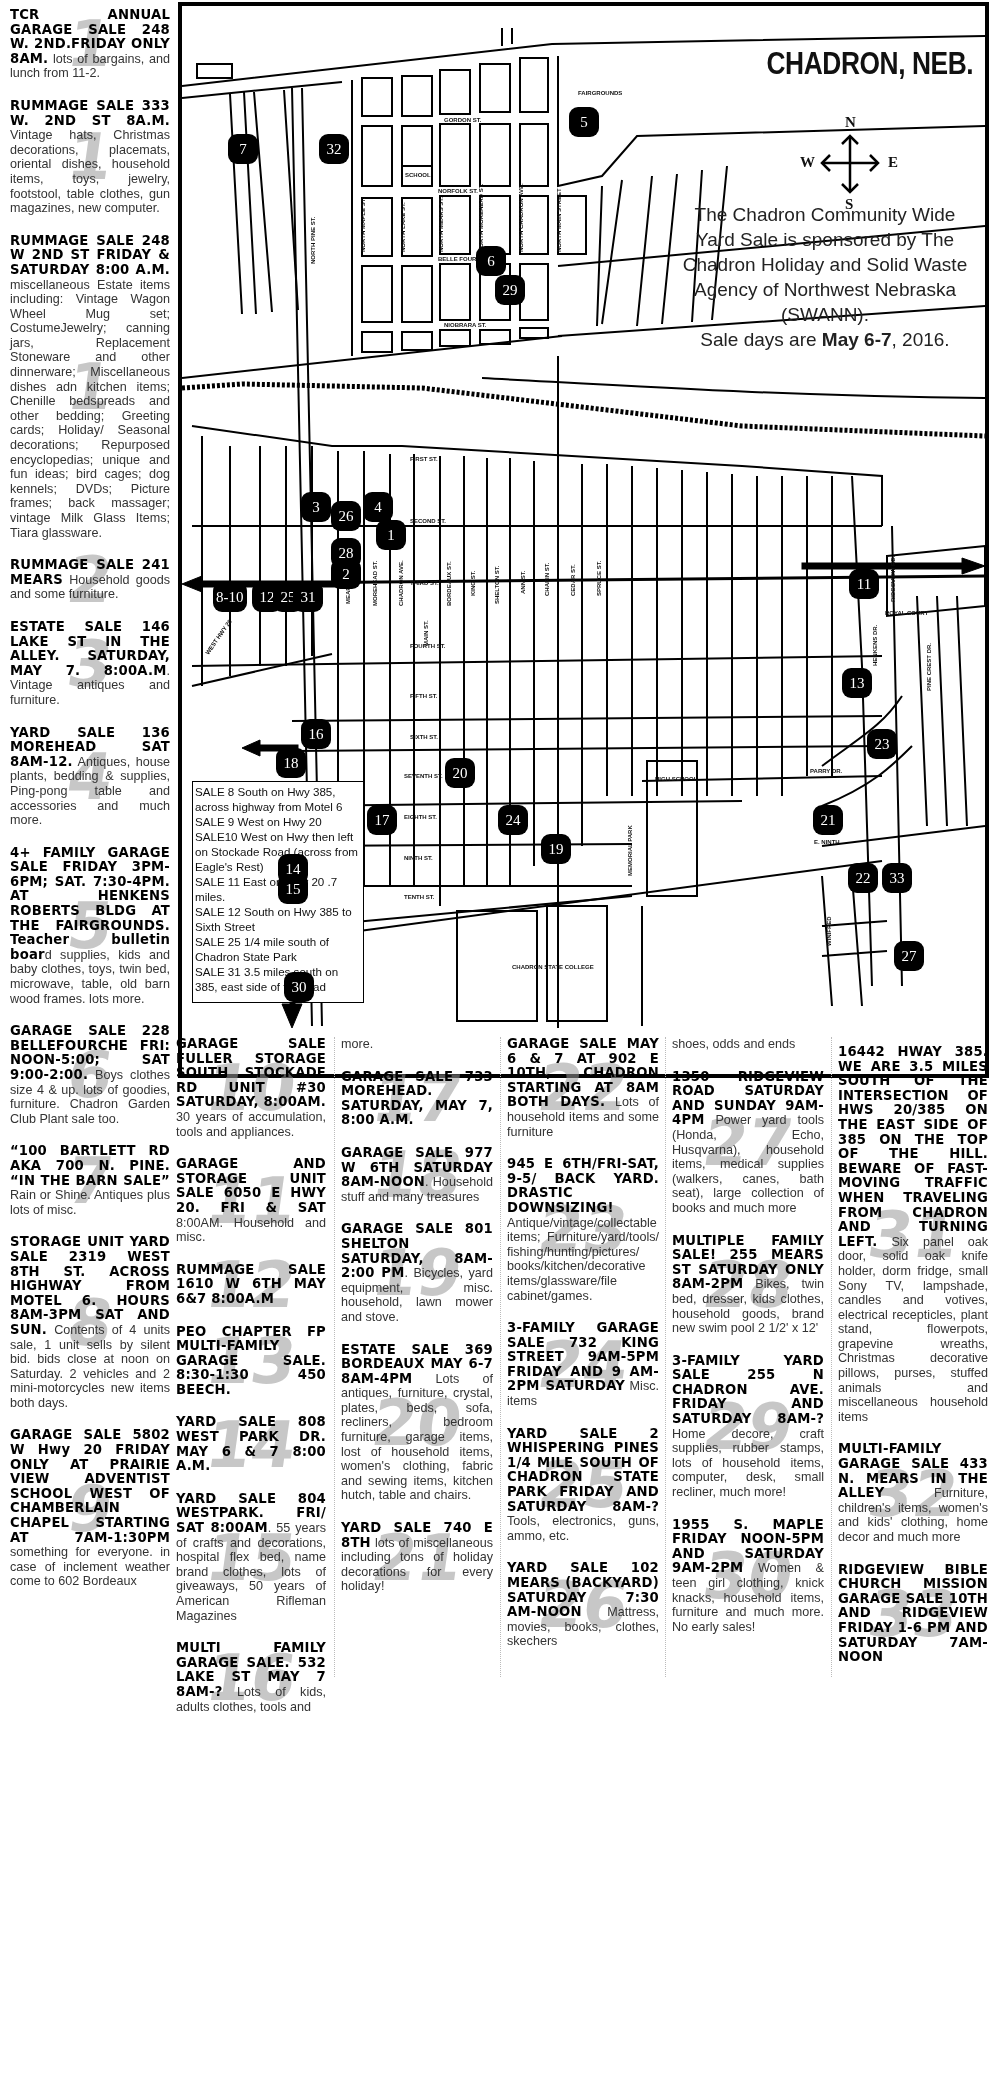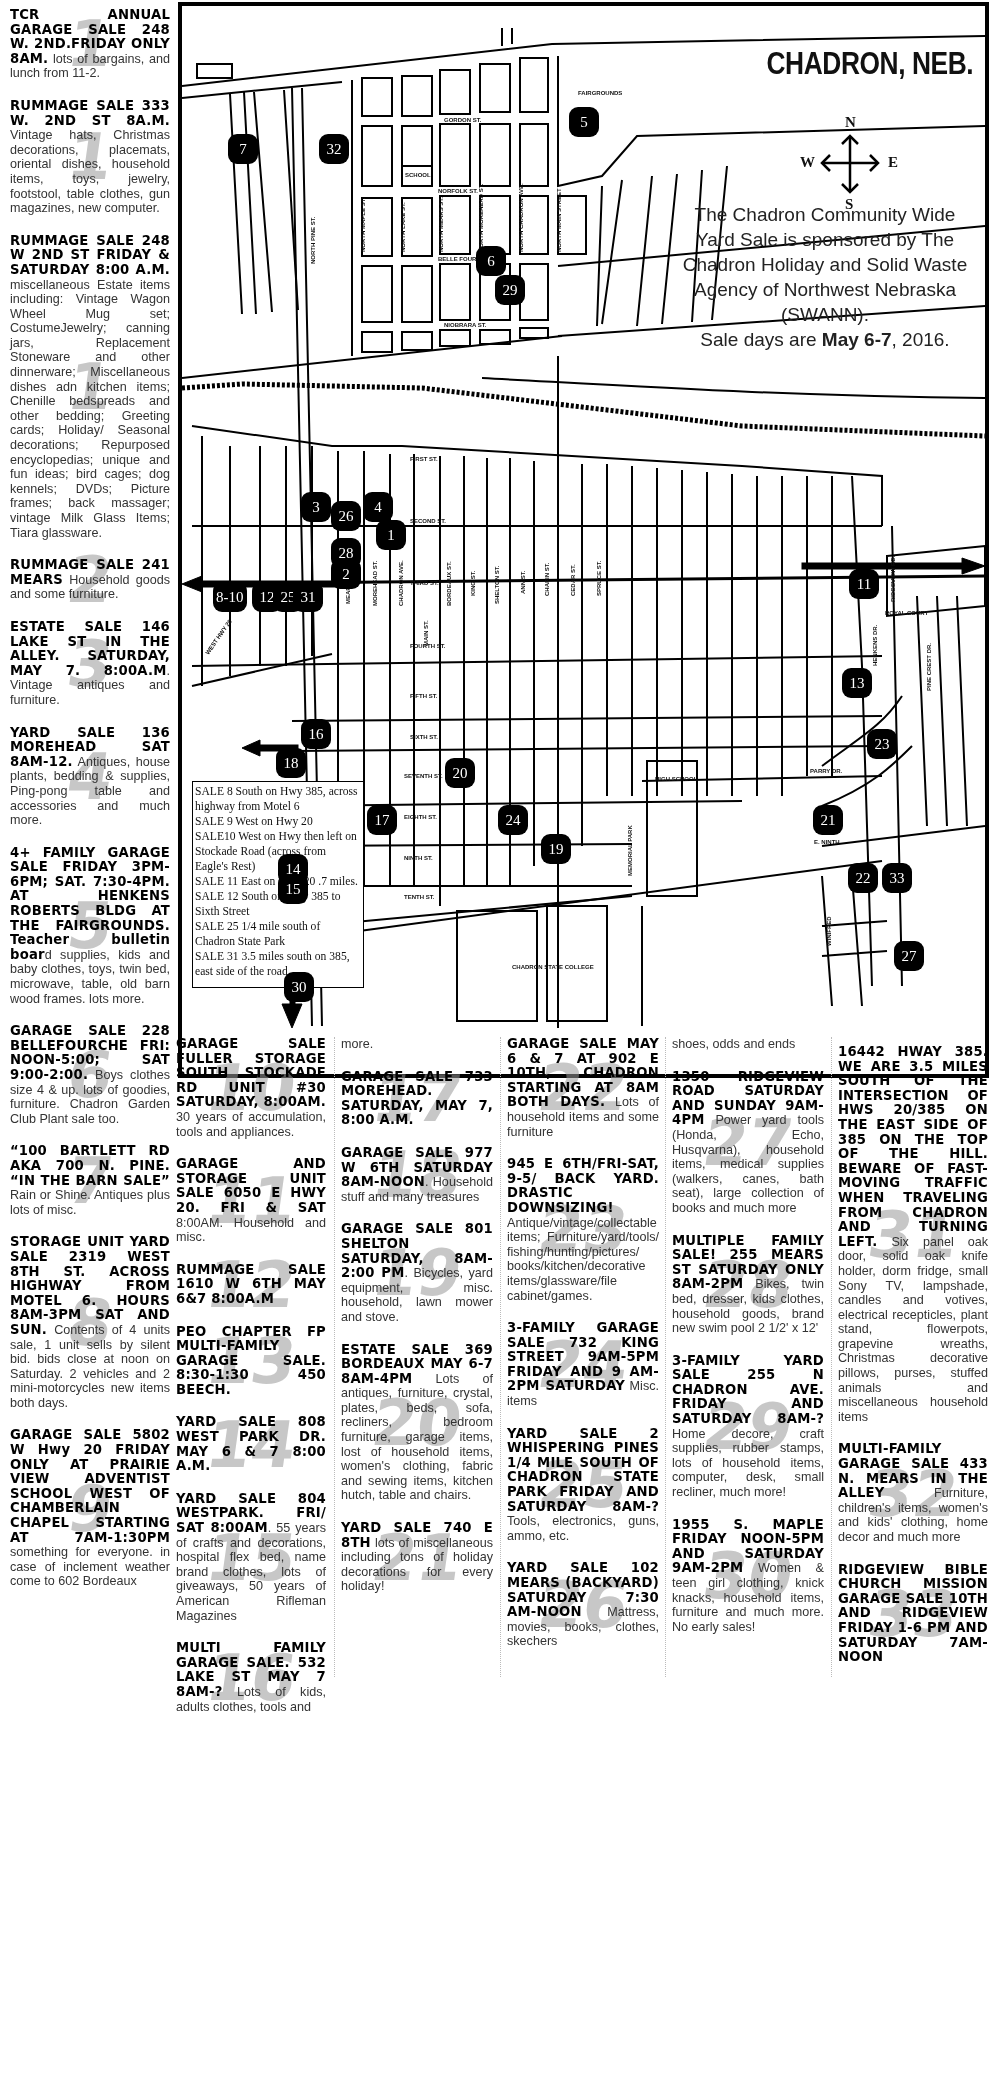--- a/index.html
+++ b/index.html
@@ -15,21 +15,21 @@
   #col3{left:341px;top:1037px;width:152px;}
   #col4{left:507px;top:1037px;width:152px;}
   #col5{left:672px;top:1037px;width:152px;}
   #col6{left:838px;top:1045px;width:150px;}
   .vsep{position:absolute;top:1037px;height:640px;width:1px;border-left:1px dotted #bbb;}
   #map{position:absolute;left:178px;top:2px;width:811px;height:1076px;border:4px solid #000;box-sizing:border-box;background:#fff;overflow:hidden;}
   #map svg{position:absolute;left:0;top:0;}
   .map-title{position:absolute;right:12px;top:40px;font-family:"Liberation Sans",sans-serif;font-weight:bold;font-size:31px;transform:scaleX(0.85);transform-origin:right;letter-spacing:-0.5px;}
   .sponsor{position:absolute;left:478px;top:196px;width:330px;text-align:center;font-family:Liberation Sans, sans-serif;font-size:19px;line-height:25px;color:#222;}
   .compass{position:absolute;left:618px;top:108px;width:100px;height:100px;font-family:"Liberation Serif",serif;font-weight:bold;font-size:15px;}
-  .dirbox{position:absolute;left:10px;top:775px;width:166px;border:1.5px solid #000;background:#fff;font-family:Liberation Serif, serif;font-size:11.6px;line-height:15px;padding:2px 2px 8px 2px;}
+  .dirbox{position:absolute;left:10px;top:775px;width:166px;border:1.5px solid #000;background:#fff;font-family:Liberation Sans, sans-serif;font-size:11.6px;line-height:15px;padding:2px 2px 8px 2px;}
   .marker{position:absolute;background:#000;color:#fff;border-radius:9px;font-family:"Liberation Serif",serif;font-size:15px;text-align:center;line-height:30px;height:30px;min-width:30px;padding:0 3px;box-sizing:border-box;}
   .lbl{position:absolute;font-family:"Liberation Sans",sans-serif;font-weight:bold;font-size:6px;color:#111;white-space:nowrap;}
   .vlbl{transform:rotate(-90deg);transform-origin:left top;}
 </style>
 </head>
 <body>
 
 <div class="col" id="col1">
     <div class="ad">
       <div class="wm">1</div>

